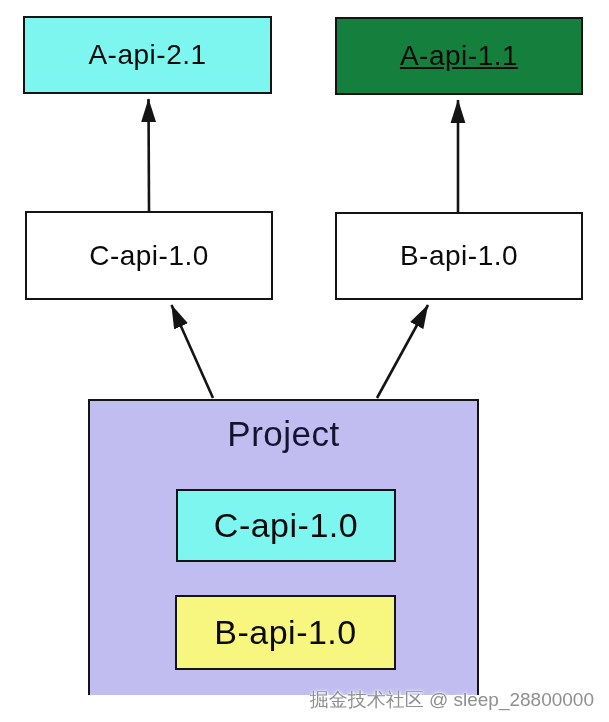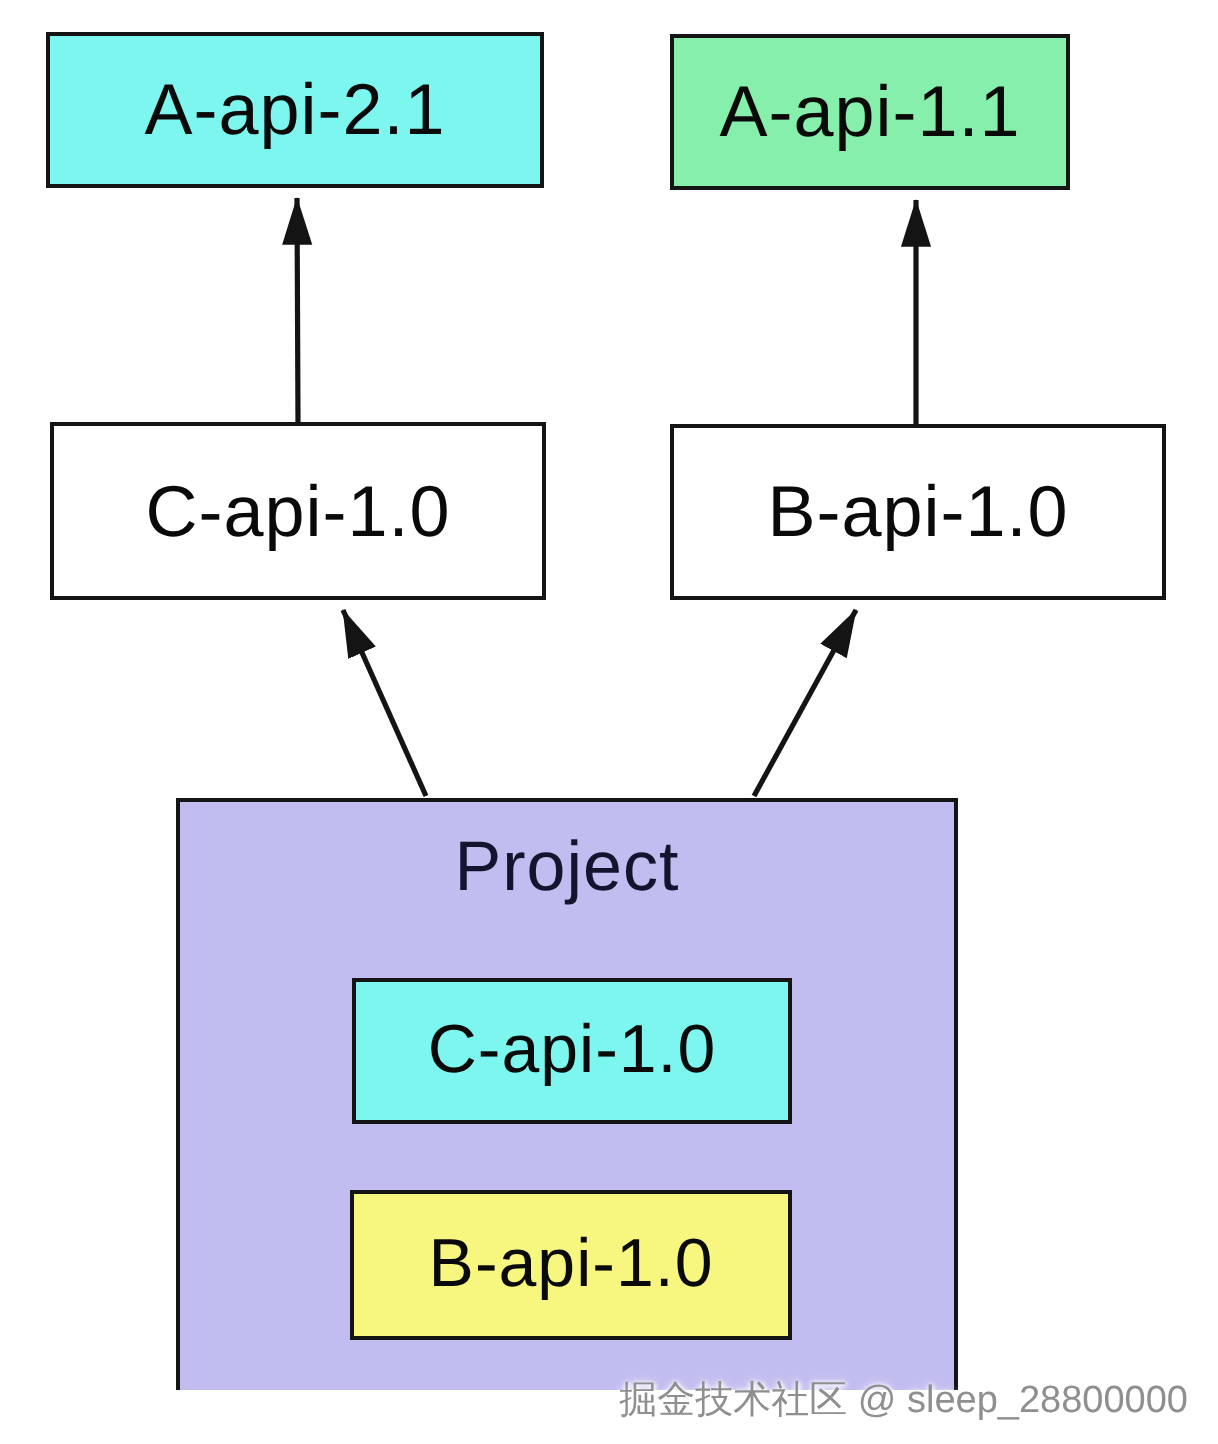--- a/index.html
+++ b/index.html
@@ -15,31 +15,32 @@
     background: #ffffff;
     overflow: hidden;
   }
   .node {
     position: absolute;
     box-sizing: border-box;
     border: 2.5px solid #141414;
     display: flex;
     align-items: center;
     justify-content: center;
-    font-size: 36px;
+    font-size: 28px;
     color: #0a0a0a;
     letter-spacing: 0.5px;
   }
   .node-a21 {
     left: 23px; top: 16px; width: 249px; height: 78px;
     background: #7ef6f0;
   }
   .node-a11 {
-    left: 335px; top: 17px; width: 200px; height: 78px;
-    background: #86efac;
+    left: 335px; top: 17px; width: 248px; height: 78px;
+    background: #15803d;
+    text-decoration: underline;
   }
   .node-c10 {
     left: 25px; top: 211px; width: 248px; height: 89px;
     background: #ffffff;
   }
   .node-b10 {
     left: 335px; top: 212px; width: 248px; height: 88px;
     background: #ffffff;
   }
   .project-box {

